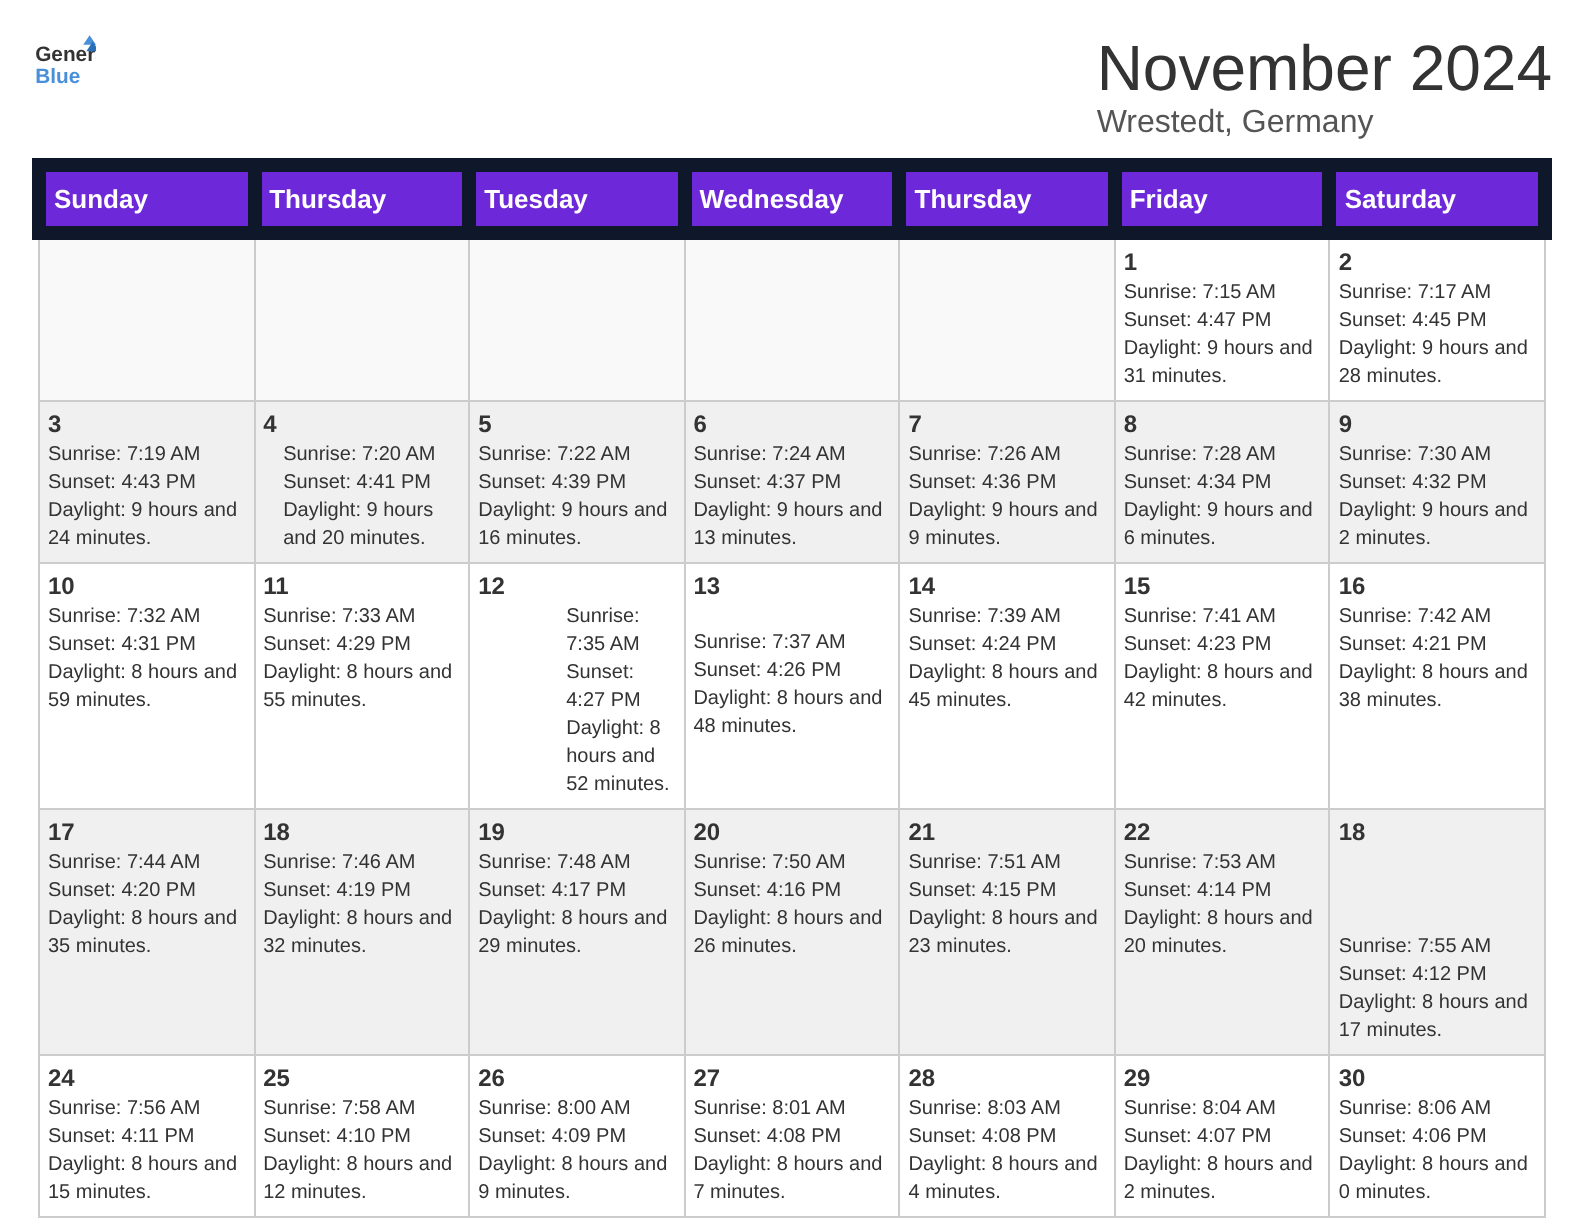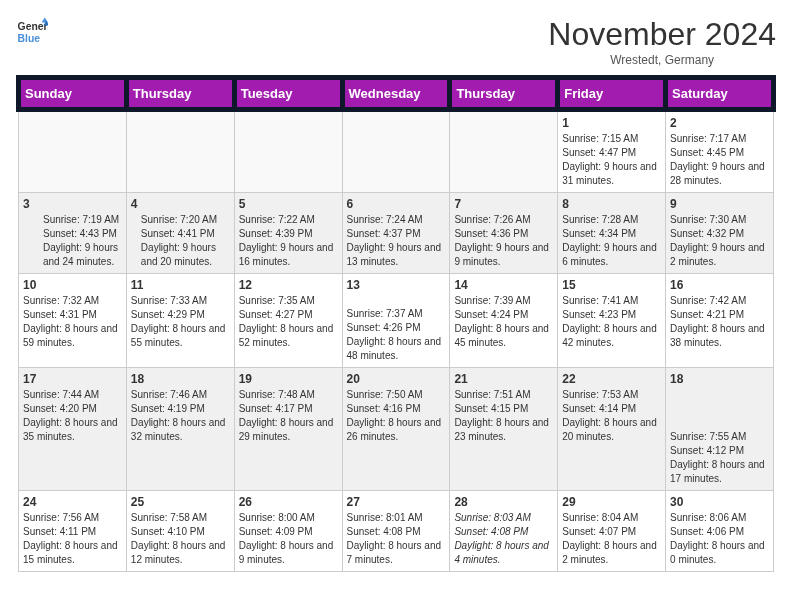--- a/index.html
+++ b/index.html
@@ -19,44 +19,44 @@
     .logo {
       display: flex;
       align-items: center;
       gap: 4px;
     }
     .logo-icon {
       width: 32px;
       height: 32px;
     }
     .title-block {
-      text-align: center;
+      text-align: left;
       margin-left: 22px;
     }
     .month-title {
       font-size: 32px;
       font-weight: normal;
       color: #333;
     }
     .location-title {
-      font-size: 12px;
+      font-size: 16px;
       color: #555;
     }
     .calendar {
       width: 100%;
       border-collapse: collapse;
     }
     .calendar th {
-      background: #a21caf;
+      background: #6d28d9;
       color: #fff;
       font-size: 13px;
       font-weight: bold;
       padding: 6px 4px;
       text-align: left;
-      border: 5px solid #0f172a;
+      border: 7px solid #0f172a;
     }
     .calendar td {
       vertical-align: top;
       border: 1px solid #ccc;
       padding: 4px;
       font-size: 10.5px;
       color: #333;
       width: 14.28%;
       min-height: 80px;
       background: #fff;
@@ -131,21 +131,21 @@
         <td>
           <span class="day-num">2</span>
           <div class="day-info" style="white-space: pre-line;">Sunrise: 7:17 AM
 Sunset: 4:45 PM
 Daylight: 9 hours and 28 minutes.</div>
         </td>
       </tr>
       <tr class="row-even">
         <td>
           <span class="day-num">3</span>
-          <div class="day-info" style="white-space: pre-line; margin-left: 20px;">Sunrise: 7:19 AM
+          <div class="day-info" style="white-space: pre-line;">Sunrise: 7:19 AM
 Sunset: 4:43 PM
 Daylight: 9 hours and 24 minutes.</div>
         </td>
         <td>
           <span class="day-num">4</span>
           <div class="day-info" style="white-space: pre-line; margin-left: 10px;">Sunrise: 7:20 AM
 Sunset: 4:41 PM
 Daylight: 9 hours and 20 minutes.</div>
         </td>
         <td>
@@ -187,21 +187,21 @@
 Daylight: 8 hours and 59 minutes.</div>
         </td>
         <td>
           <span class="day-num">11</span>
           <div class="day-info" style="white-space: pre-line;">Sunrise: 7:33 AM
 Sunset: 4:29 PM
 Daylight: 8 hours and 55 minutes.</div>
         </td>
         <td>
           <span class="day-num">12</span>
-          <div class="day-info" style="white-space: pre-line;">Sunrise: 7:35 AM
+          <div class="day-info" style="white-space: pre-line; margin-left: 44px;">Sunrise: 7:35 AM
 Sunset: 4:27 PM
 Daylight: 8 hours and 52 minutes.</div>
         </td>
         <td>
           <span class="day-num">13</span>
           <div class="day-info" style="white-space: pre-line; margin-top: 15px;">Sunrise: 7:37 AM
 Sunset: 4:26 PM
 Daylight: 8 hours and 48 minutes.</div>
         </td>
         <td>
@@ -287,21 +287,21 @@
 Daylight: 8 hours and 9 minutes.</div>
         </td>
         <td>
           <span class="day-num">27</span>
           <div class="day-info" style="white-space: pre-line;">Sunrise: 8:01 AM
 Sunset: 4:08 PM
 Daylight: 8 hours and 7 minutes.</div>
         </td>
         <td>
           <span class="day-num">28</span>
-          <div class="day-info" style="white-space: pre-line; font-style: italic;">Sunrise: 8:03 AM
+          <div class="day-info" style="white-space: pre-line;">Sunrise: 8:03 AM
 Sunset: 4:08 PM
 Daylight: 8 hours and 4 minutes.</div>
         </td>
         <td>
           <span class="day-num">29</span>
           <div class="day-info" style="white-space: pre-line;">Sunrise: 8:04 AM
 Sunset: 4:07 PM
 Daylight: 8 hours and 2 minutes.</div>
         </td>
         <td>

